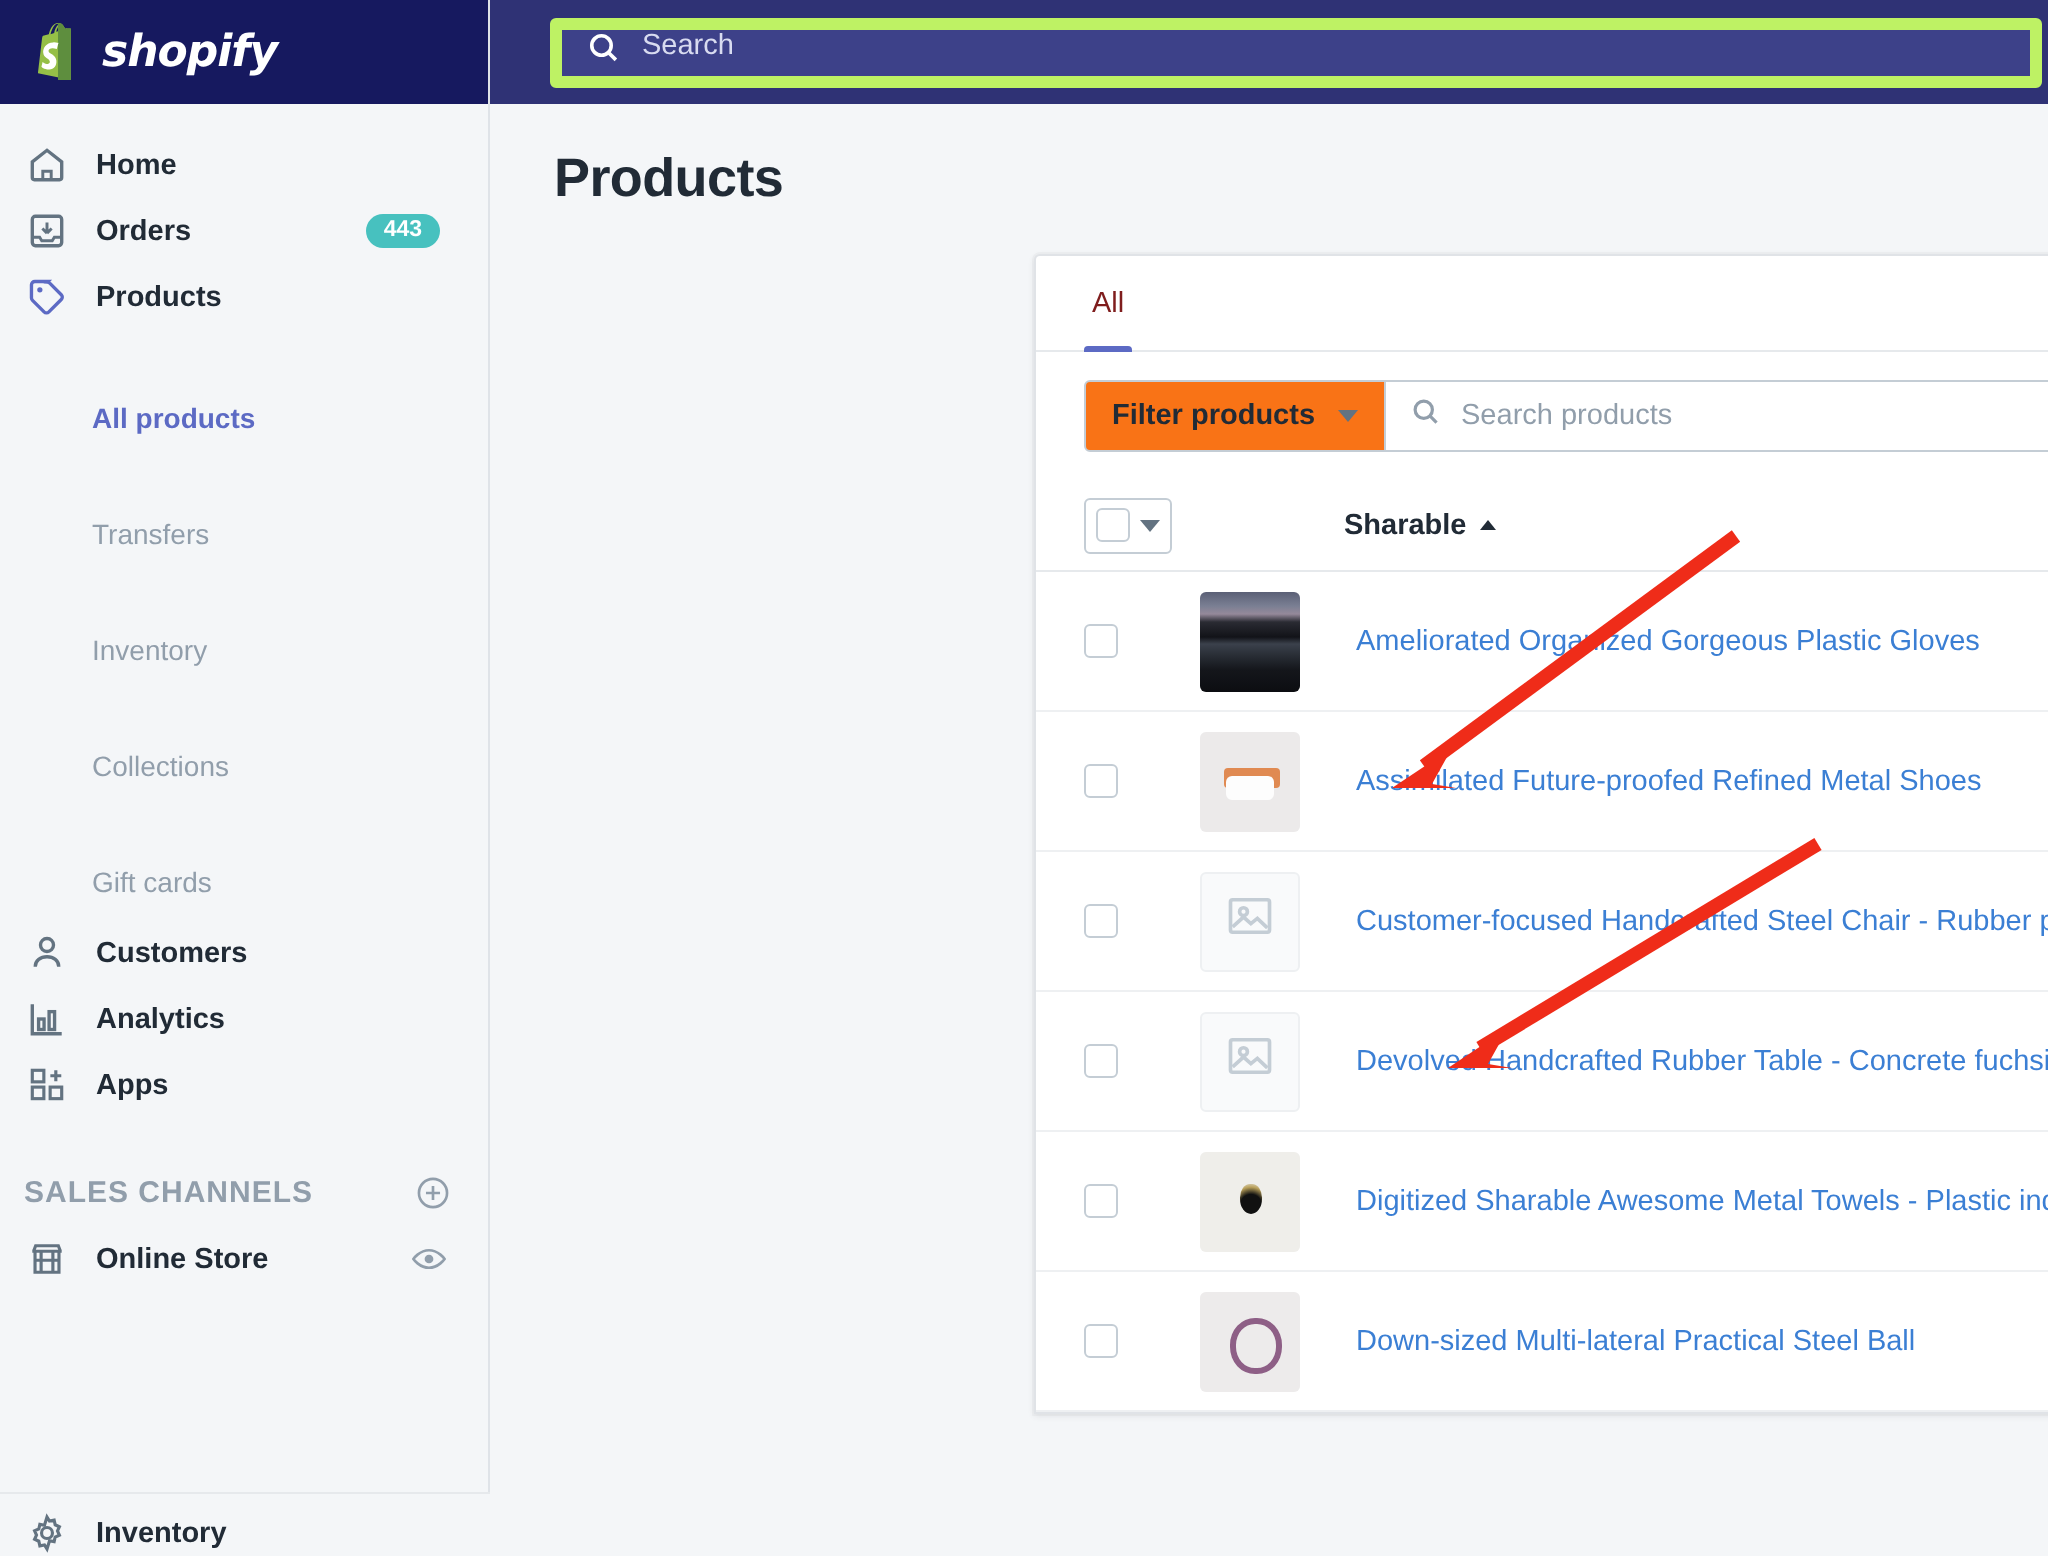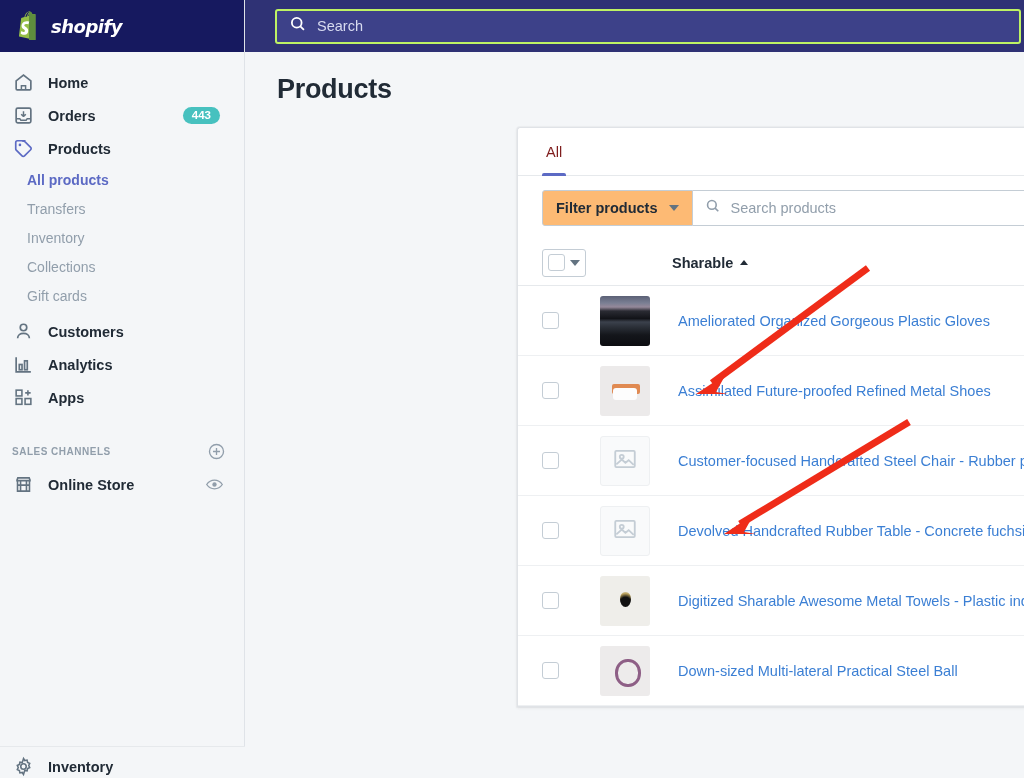--- a/index.html
+++ b/index.html
@@ -18,21 +18,21 @@
     border-right: 1px solid #dfe3e8;
     position: relative;
     flex: 0 0 245px;
   }
   .brandbar {
     height: 52px; background: #16195f;
     display: flex; align-items: center; padding-left: 14px;
   }
   .brand-logo { width: 30px; height: 32px; position: relative; flex: 0 0 30px; }
   .brand-word {
-    color: #ffffff; font-size: 18px; font-weight: bold; font-style: italic;
+    color: #ffffff; font-size: 22px; font-weight: bold; font-style: italic;
     letter-spacing: -0.5px; margin-left: 7px; font-family: "DejaVu Sans", sans-serif;
   }
   .nav { padding-top: 14px; }
   .nav-item {
     display: flex; align-items: center; height: 33px;
     padding-left: 12px; cursor: pointer; position: relative;
   }
   .nav-icon {
     width: 22px; height: 22px; flex: 0 0 22px;
     display: flex; align-items: center; justify-content: center;
@@ -43,50 +43,50 @@
   }
   .badge {
     position: absolute; right: 24px;
     background: #47c1bf; color: #ffffff;
     font-size: 11.5px; font-weight: bold;
     border-radius: 10px; padding: 2px 9px 3px;
     line-height: 1.1;
   }
   .subnav-item {
     height: 29px; display: flex; align-items: center;
-    padding-left: 27px; font-size: 14px; color: #919eab; cursor: pointer;
+    padding-left: 46px; font-size: 14px; color: #919eab; cursor: pointer; margin-top: 29px;
   }
   .subnav-item.active { color: #5c6ac4; font-weight: bold; }
   .section-head {
     display: flex; align-items: center; justify-content: space-between;
     padding: 0 18px 0 12px; height: 34px; margin-top: 20px;
   }
   .section-title {
-    font-size: 10px; font-weight: bold; color: #919eab;
+    font-size: 15px; font-weight: bold; color: #919eab;
     letter-spacing: 0.5px;
   }
   .section-action { color: #919eab; display: flex; cursor: pointer; }
   .chan-item { display: flex; align-items: center; height: 33px; padding-left: 12px; position: relative; cursor: pointer; }
   .chan-eye { position: absolute; right: 20px; color: #919eab; display:flex; }
   .settings-row {
     position: absolute; bottom: -8px; left: 0; width: 245px;
     display: flex; align-items: center; padding-left: 12px; height: 40px;
     border-top: 1px solid #e6e9ec; background: #f4f6f8; cursor: pointer;
   }
 
   
   .main { flex: 1 1 auto; height: 778px; position: relative; background: #f4f6f8; }
   .topbar {
     height: 52px; background: #2f3275;
     display: flex; align-items: center; padding: 0 30px;
   }
   .search-box {
     flex: 1 1 auto; height: 35px; background: #3d4189;
-    border-radius: 3px; display: flex; align-items: center;
-    padding: 0 12px; border: 2px solid #bef264;
+    border-radius: 3px; display: flex; align-items: flex-start;
+    padding: 0 12px; border: 6px solid #bef264;
   }
   .search-ph { color: #d8dbf0; font-size: 14.5px; margin-left: 10px; }
 
   .page-head { padding: 22px 30px 0 32px; }
   .page-title { font-size: 27px; font-weight: bold; color: #212b36; letter-spacing: -0.3px; }
   .actions { display: flex; gap: 26px; margin-top: 13px; }
   .action-btn {
     display: flex; align-items: center; gap: 8px; cursor: pointer;
     color: #637381; font-size: 14.5px;
   }
@@ -104,21 +104,21 @@
     position: relative; padding: 0 4px; cursor: pointer;
   }
   .tab.active::after {
     content: ""; position: absolute; bottom: -1px; left: 0; right: 0;
     height: 3px; background: #5c6ac4; border-radius: 2px 2px 0 0;
   }
   .filterbar { padding: 14px 0 14px 24px; display: flex; }
   .filter-btn {
     height: 36px; display: flex; align-items: center; gap: 11px;
     padding: 0 13px; border: 1px solid #c4cdd5;
-    border-radius: 3px 0 0 3px; background: #fdba74;
+    border-radius: 3px 0 0 3px; background: #f97316;
     font-size: 14.5px; color: #212b36; font-weight: 600; cursor: pointer;
   }
   .search-prod {
     flex: 1 1 auto; height: 36px; display: flex; align-items: center;
     gap: 10px; padding: 0 12px;
     border: 1px solid #c4cdd5; border-left: none; background: #fff;
   }
   .search-prod-ph { color: #919eab; font-size: 14.5px; }
 
   .thead {

